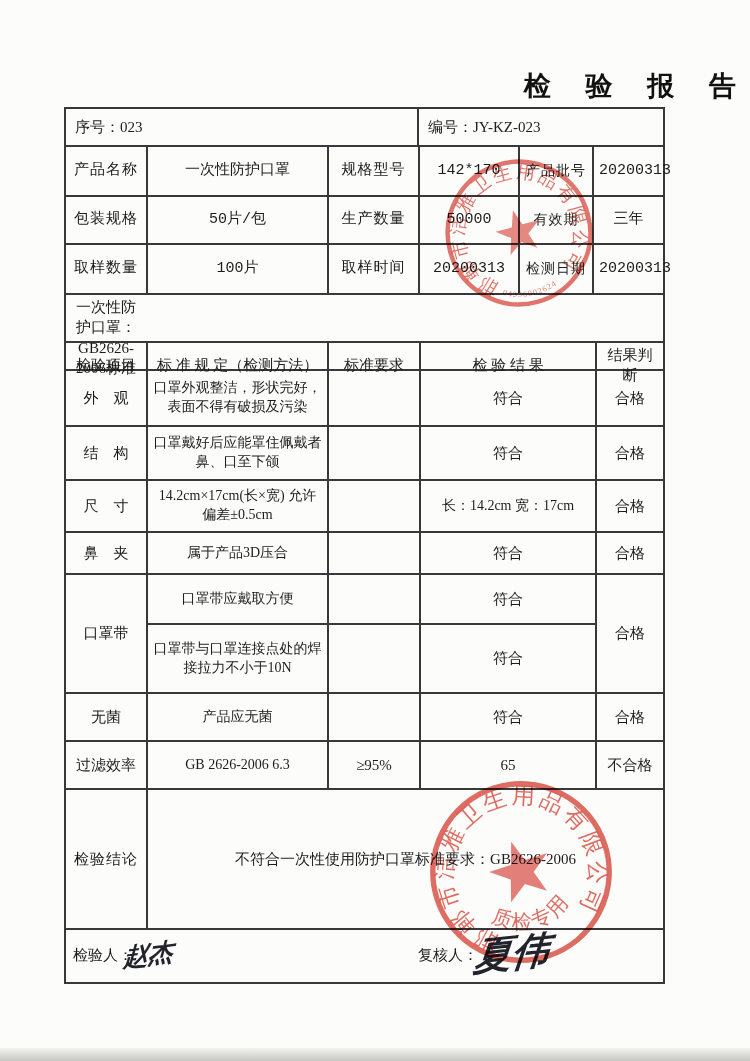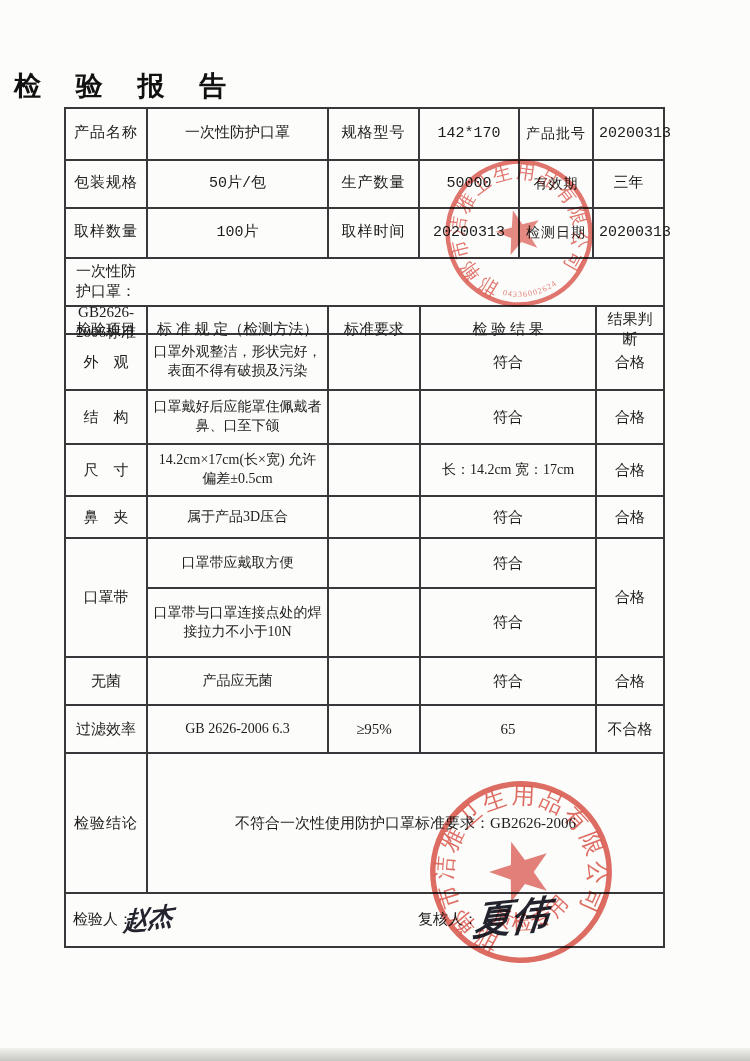--- a/index.html
+++ b/index.html
@@ -3,21 +3,21 @@
 <meta charset="utf-8">
 <style>
   html,body{margin:0;padding:0;background:#ffffff;}
   .sheet{
     position:relative;width:750px;height:1061px;margin:0 auto;
     background:#fcfcfa;overflow:hidden;
     font-family:"Liberation Serif", serif;color:#1c1c1c;
   }
   .page-title{
     position:absolute;top:68px;left:0;width:100%;
-    text-align:left;font-size:27px;font-weight:bold;
+    text-align:right;font-size:27px;font-weight:bold;
     letter-spacing:14px;text-indent:14px;color:#111;
   }
   .report{
     position:absolute;left:64px;top:107px;width:601px;
     border:2px solid #38383a;box-sizing:border-box;background:transparent;
   }
   .row{display:grid;border-top:2px solid #38383a;box-sizing:border-box;}
   .row:first-child{border-top:none;}
   .cell{
     border-left:2px solid #38383a;box-sizing:border-box;
@@ -59,20 +59,30 @@
 </style>
 </head>
 <body>
 
 <div class="sheet">
 
   <div class="page-title">检  验  报  告</div>
 
   <div class="report">
 
+    <div class="row r-serial">
+      <div class="cell left">
+        <span>序号：</span>
+        <span>023</span>
+      </div>
+      <div class="cell left">
+        <span>编号：</span>
+        <span>JY-KZ-023</span>
+      </div>
+    </div>
 
     <div class="row r-info h50">
       <div class="cell label-cell">产品名称</div>
       <div class="cell">一次性防护口罩</div>
       <div class="cell label-cell">规格型号</div>
       <div class="cell">142*170</div>
       <div class="cell label-cell small">产品批号</div>
       <div class="cell">20200313</div>
     </div>
     <div class="row r-info h48">

